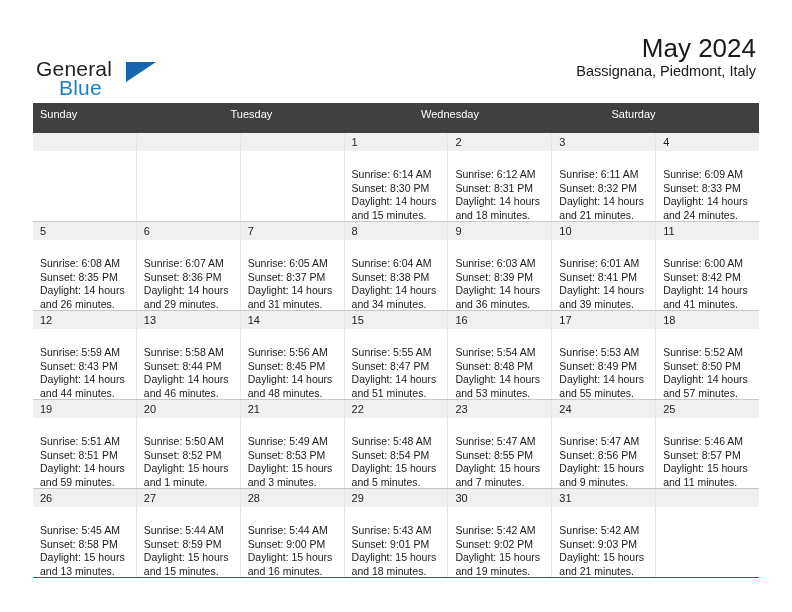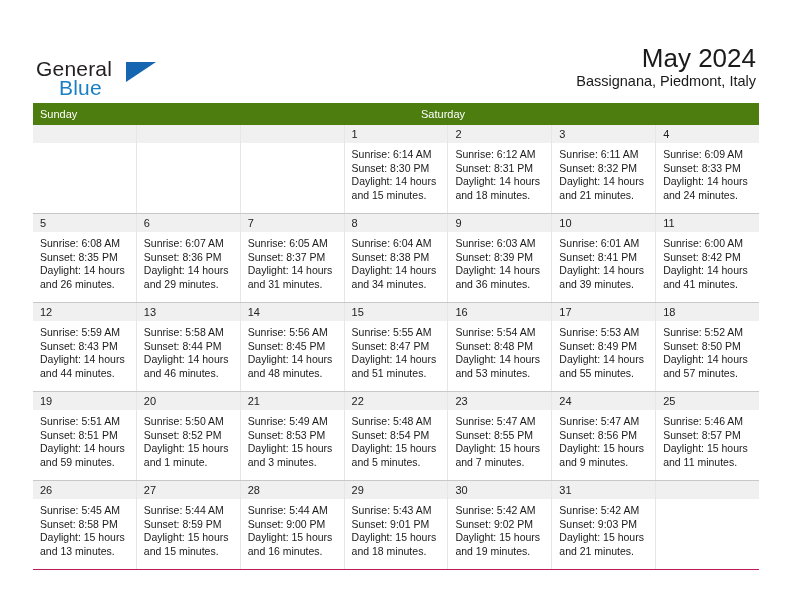--- a/index.html
+++ b/index.html
@@ -61,21 +61,21 @@
     top: 5px;
     width: 0;
     height: 0;
     border-left: 30px solid #1565b0;
     border-bottom: 20px solid transparent;
   }
 
   .title-block {
     position: absolute;
     right: 36px;
-    top: 43px;
+    top: 33px;
     text-align: right;
   }
   .cal-title {
     font-size: 26px;
     color: #1a1a1a;
     line-height: 30px;
     white-space: nowrap;
   }
   .cal-subtitle {
     font-size: 14.5px;
@@ -86,22 +86,22 @@
 
   
   .calendar {
     position: absolute;
     left: 33px;
     top: 103px;
     width: 726px;
   }
   .weekday-row {
     display: flex;
-    background: #4d7c0f;
-    height: 22px;
+    background: #404040;
+    height: 30px;
     gap: 36px;
   }
   .weekday {
     flex: 1 1 0;
     box-sizing: border-box;
     padding: 4px 0 0 7px;
     font-size: 11px;
     color: #ffffff;
     line-height: 14px;
     white-space: nowrap;
@@ -133,21 +133,21 @@
   .daynum-bar {
     height: 18px;
     background: #f0f0f0;
     box-sizing: border-box;
     padding: 2px 0 0 7px;
     font-size: 11px;
     color: #222222;
     line-height: 15px;
   }
   .day-body {
-    padding: 5px 5px 0 7px;
+    padding: 17px 5px 0 7px;
     font-size: 10.5px;
     line-height: 13.6px;
     color: #1a1a1a;
   }
   .day-body div {
     white-space: nowrap;
   }
 </style>
 </head>
 <body>
@@ -166,20 +166,22 @@
       <div class="cal-title">May 2024</div>
       <div class="cal-subtitle">Bassignana, Piedmont, Italy</div>
     </div>
 
   </div>
 
   <div class="calendar">
 
     <div class="weekday-row">
       <div class="weekday">Sunday</div>
+      <div class="weekday">Tuesday</div>
+      <div class="weekday">Wednesday</div>
       <div class="weekday">Saturday</div>
     </div>
 
     <div id="weeks-container">
         <div class="week-row">
           <div class="day-cell empty">
             <div class="daynum-bar"></div>
           </div>
           <div class="day-cell empty">
             <div class="daynum-bar"></div>

